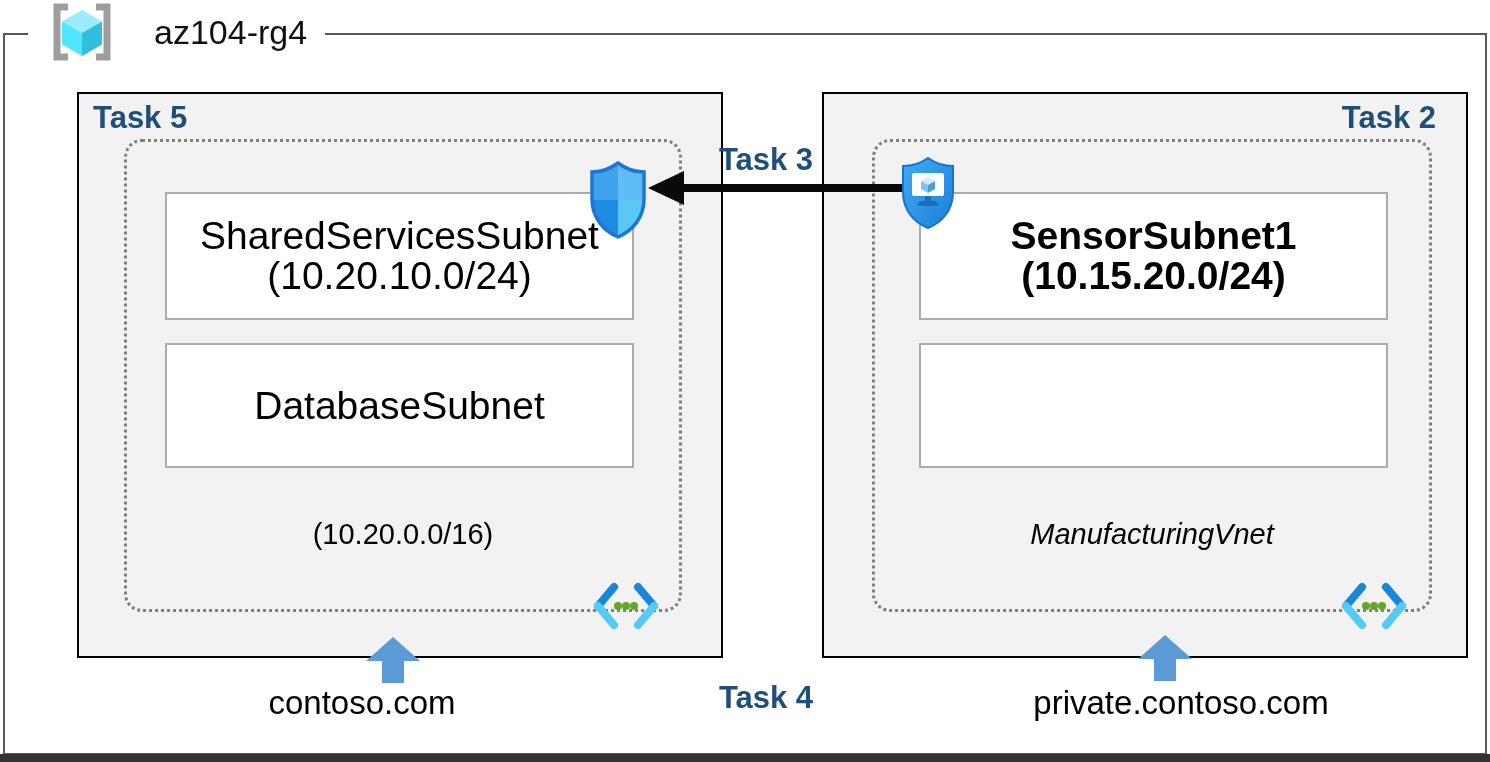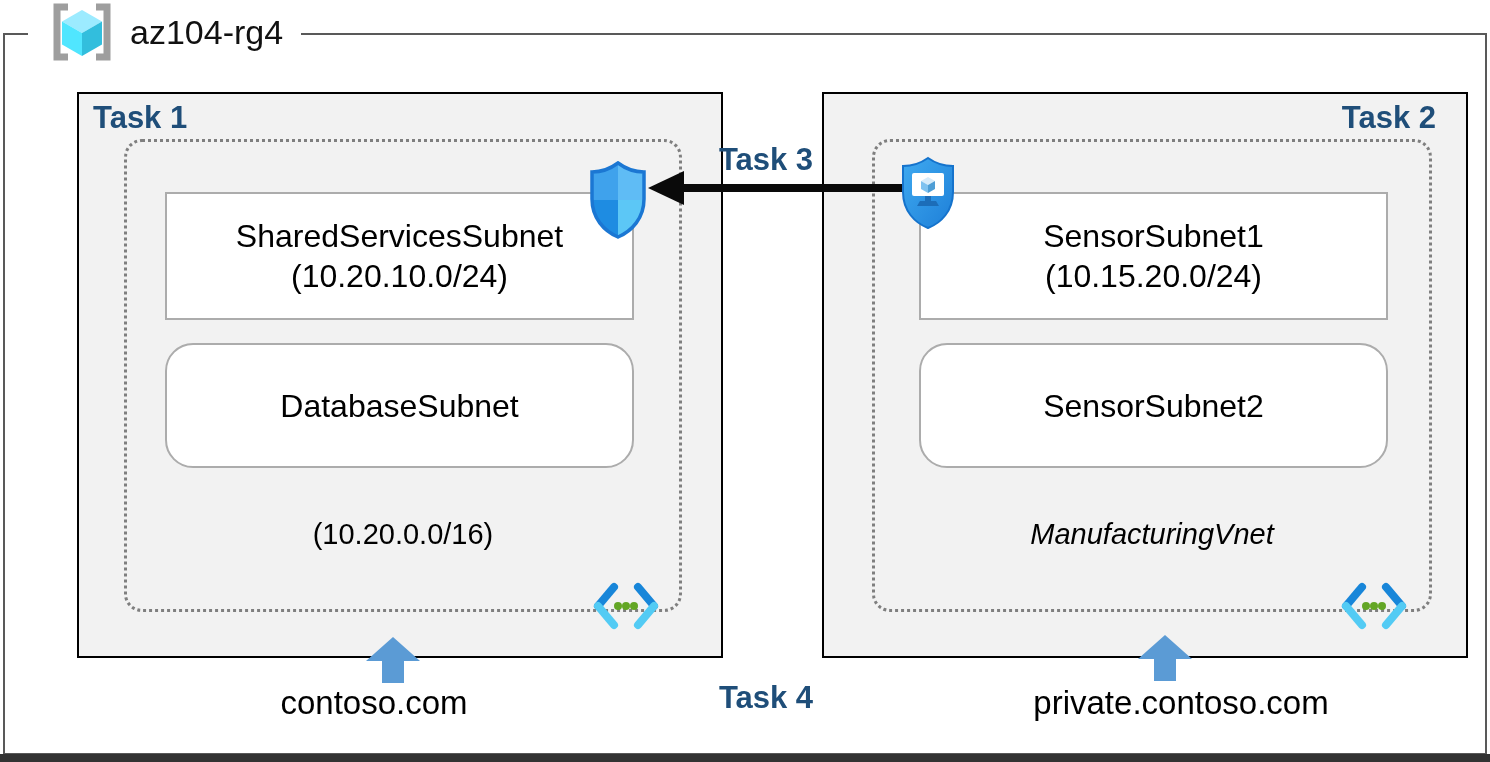--- a/index.html
+++ b/index.html
@@ -6,43 +6,43 @@
   .canvas{position:relative;width:1490px;height:762px;background:#ffffff;
           font-family:"Liberation Sans",sans-serif;overflow:hidden;}
 
   
   .rg-frame{position:absolute;left:3px;top:33px;width:1484px;height:722px;
             border:2px solid #595959;box-sizing:border-box;background:#fff;}
   .bottom-bar{position:absolute;left:0;top:754px;width:1490px;height:8px;background:#333333;z-index:6;}
 
   
   .rg-legend{position:absolute;left:28px;top:0;height:64px;background:#ffffff;
-             display:flex;align-items:center;gap:12px;padding:0 18px;z-index:5;}
+             display:flex;align-items:center;gap:36px;padding:0 18px;z-index:5;}
   .rg-name{font-size:34px;color:#111;white-space:nowrap;}
 
   
   .container{position:absolute;top:92px;width:646px;height:566px;background:#F2F2F2;
              border:2px solid #000;box-sizing:border-box;z-index:1;}
   .container.left{left:77px;}
   .container.right{left:822px;}
   .task-label{position:absolute;font-weight:bold;font-size:31px;color:#1F4E79;white-space:nowrap;}
   .task-label.t1{left:14px;top:6px;}
   .task-label.t2{right:30px;top:6px;}
 
   .dotted{position:absolute;border:3px dotted #7F7F7F;border-radius:18px;box-sizing:border-box;}
   .dotted.left{left:45px;top:45px;width:558px;height:473px;}
   .dotted.right{left:48px;top:45px;width:560px;height:473px;}
 
   .subnet{position:absolute;background:#fff;border:2px solid #ACACAC;box-sizing:border-box;
           display:flex;flex-direction:column;justify-content:center;text-align:center;
-          font-size:32px;line-height:40px;color:#000;}
+          font-size:39px;line-height:40px;color:#000;}
   .subnet.l{left:86px;width:469px;}
-  .subnet.r{left:95px;width:469px;}
+  .subnet.r{left:95px;width:469px;font-weight:bold;}
   .subnet.s1{top:98px;height:128px;}
-  .subnet.s2{top:249px;height:125px;border-radius:28px;}
+  .subnet.s2{top:249px;height:125px;}
 
   .vnet-label{position:absolute;top:420px;text-align:center;font-size:29px;line-height:40px;color:#000;}
   .vnet-label.left{left:45px;width:558px;}
   .vnet-label.right{left:48px;width:560px;font-style:italic;}
 
   .vnet-icon{position:absolute;top:487px;width:70px;height:50px;z-index:2;}
   .vnet-icon.left{left:512px;}
   .vnet-icon.right{left:515px;}
 
   
@@ -51,21 +51,21 @@
   .peer-arrow{position:absolute;left:648px;top:167px;width:254px;height:42px;z-index:3;}
   .task3{left:766px;top:142px;transform:translateX(-50%);z-index:4;}
   .task4{left:766px;top:680px;transform:translateX(-50%);z-index:4;}
 
   .up-arrow{position:absolute;width:54px;height:46px;z-index:2;}
   .up-arrow.left{left:366px;top:637px;}
   .up-arrow.right{left:1138px;top:635px;}
 
   .domain-label{position:absolute;top:684px;transform:translateX(-50%);
                 font-size:33px;color:#000;white-space:nowrap;z-index:2;}
-  .domain-label.left{left:374px;text-align:center;}
+  .domain-label.left{left:362px;text-align:center;}
   .domain-label.right{left:1155px;margin-left:26px;}
 </style>
 </head>
 <body>
 
 <div class="canvas">
 
   <div class="rg-frame"></div>
   <div class="bottom-bar"></div>
 
@@ -74,21 +74,21 @@
       <path d="M21,4 L10,4 L10,54 L21,54" fill="none" stroke="#9E9E9E" stroke-width="7"></path>
       <path d="M49,4 L60,4 L60,54 L49,54" fill="none" stroke="#9E9E9E" stroke-width="7"></path>
       <polygon points="35,7 55,18.5 35,30 15,18.5" fill="#9CEBFF"></polygon>
       <polygon points="15,18.5 35,30 35,53 15,41.5" fill="#50E6FF"></polygon>
       <polygon points="55,18.5 35,30 35,53 55,41.5" fill="#32BEDD"></polygon>
     </svg>
     <span class="rg-name">az104-rg4</span>
   </div>
 
   <div class="container left">
-    <div class="task-label t1">Task 1</div>
+    <div class="task-label t1">Task 5</div>
     <div class="dotted left"></div>
 
     <div class="subnet l s1">
       <div>SharedServicesSubnet</div>
       <div>(10.20.10.0/24)</div>
     </div>
     <div class="subnet l s2">
       <div>DatabaseSubnet</div>
     </div>
 
@@ -109,21 +109,20 @@
 
   <div class="container right">
     <div class="task-label t2">Task 2</div>
     <div class="dotted right"></div>
 
     <div class="subnet r s1">
       <div>SensorSubnet1</div>
       <div>(10.15.20.0/24)</div>
     </div>
     <div class="subnet r s2">
-      <div>SensorSubnet2</div>
     </div>
 
     <div class="vnet-label right">
       <div>ManufacturingVnet</div>
     </div>
 
     <svg class="vnet-icon right" viewBox="0 0 70 50">
       <path d="M23,6 L7,25" stroke="#1886D9" stroke-width="8" stroke-linecap="round" fill="none"></path>
       <path d="M7,25 L23,44" stroke="#53CBF4" stroke-width="8" stroke-linecap="round" fill="none"></path>
       <path d="M47,6 L63,25" stroke="#1886D9" stroke-width="8" stroke-linecap="round" fill="none"></path>

